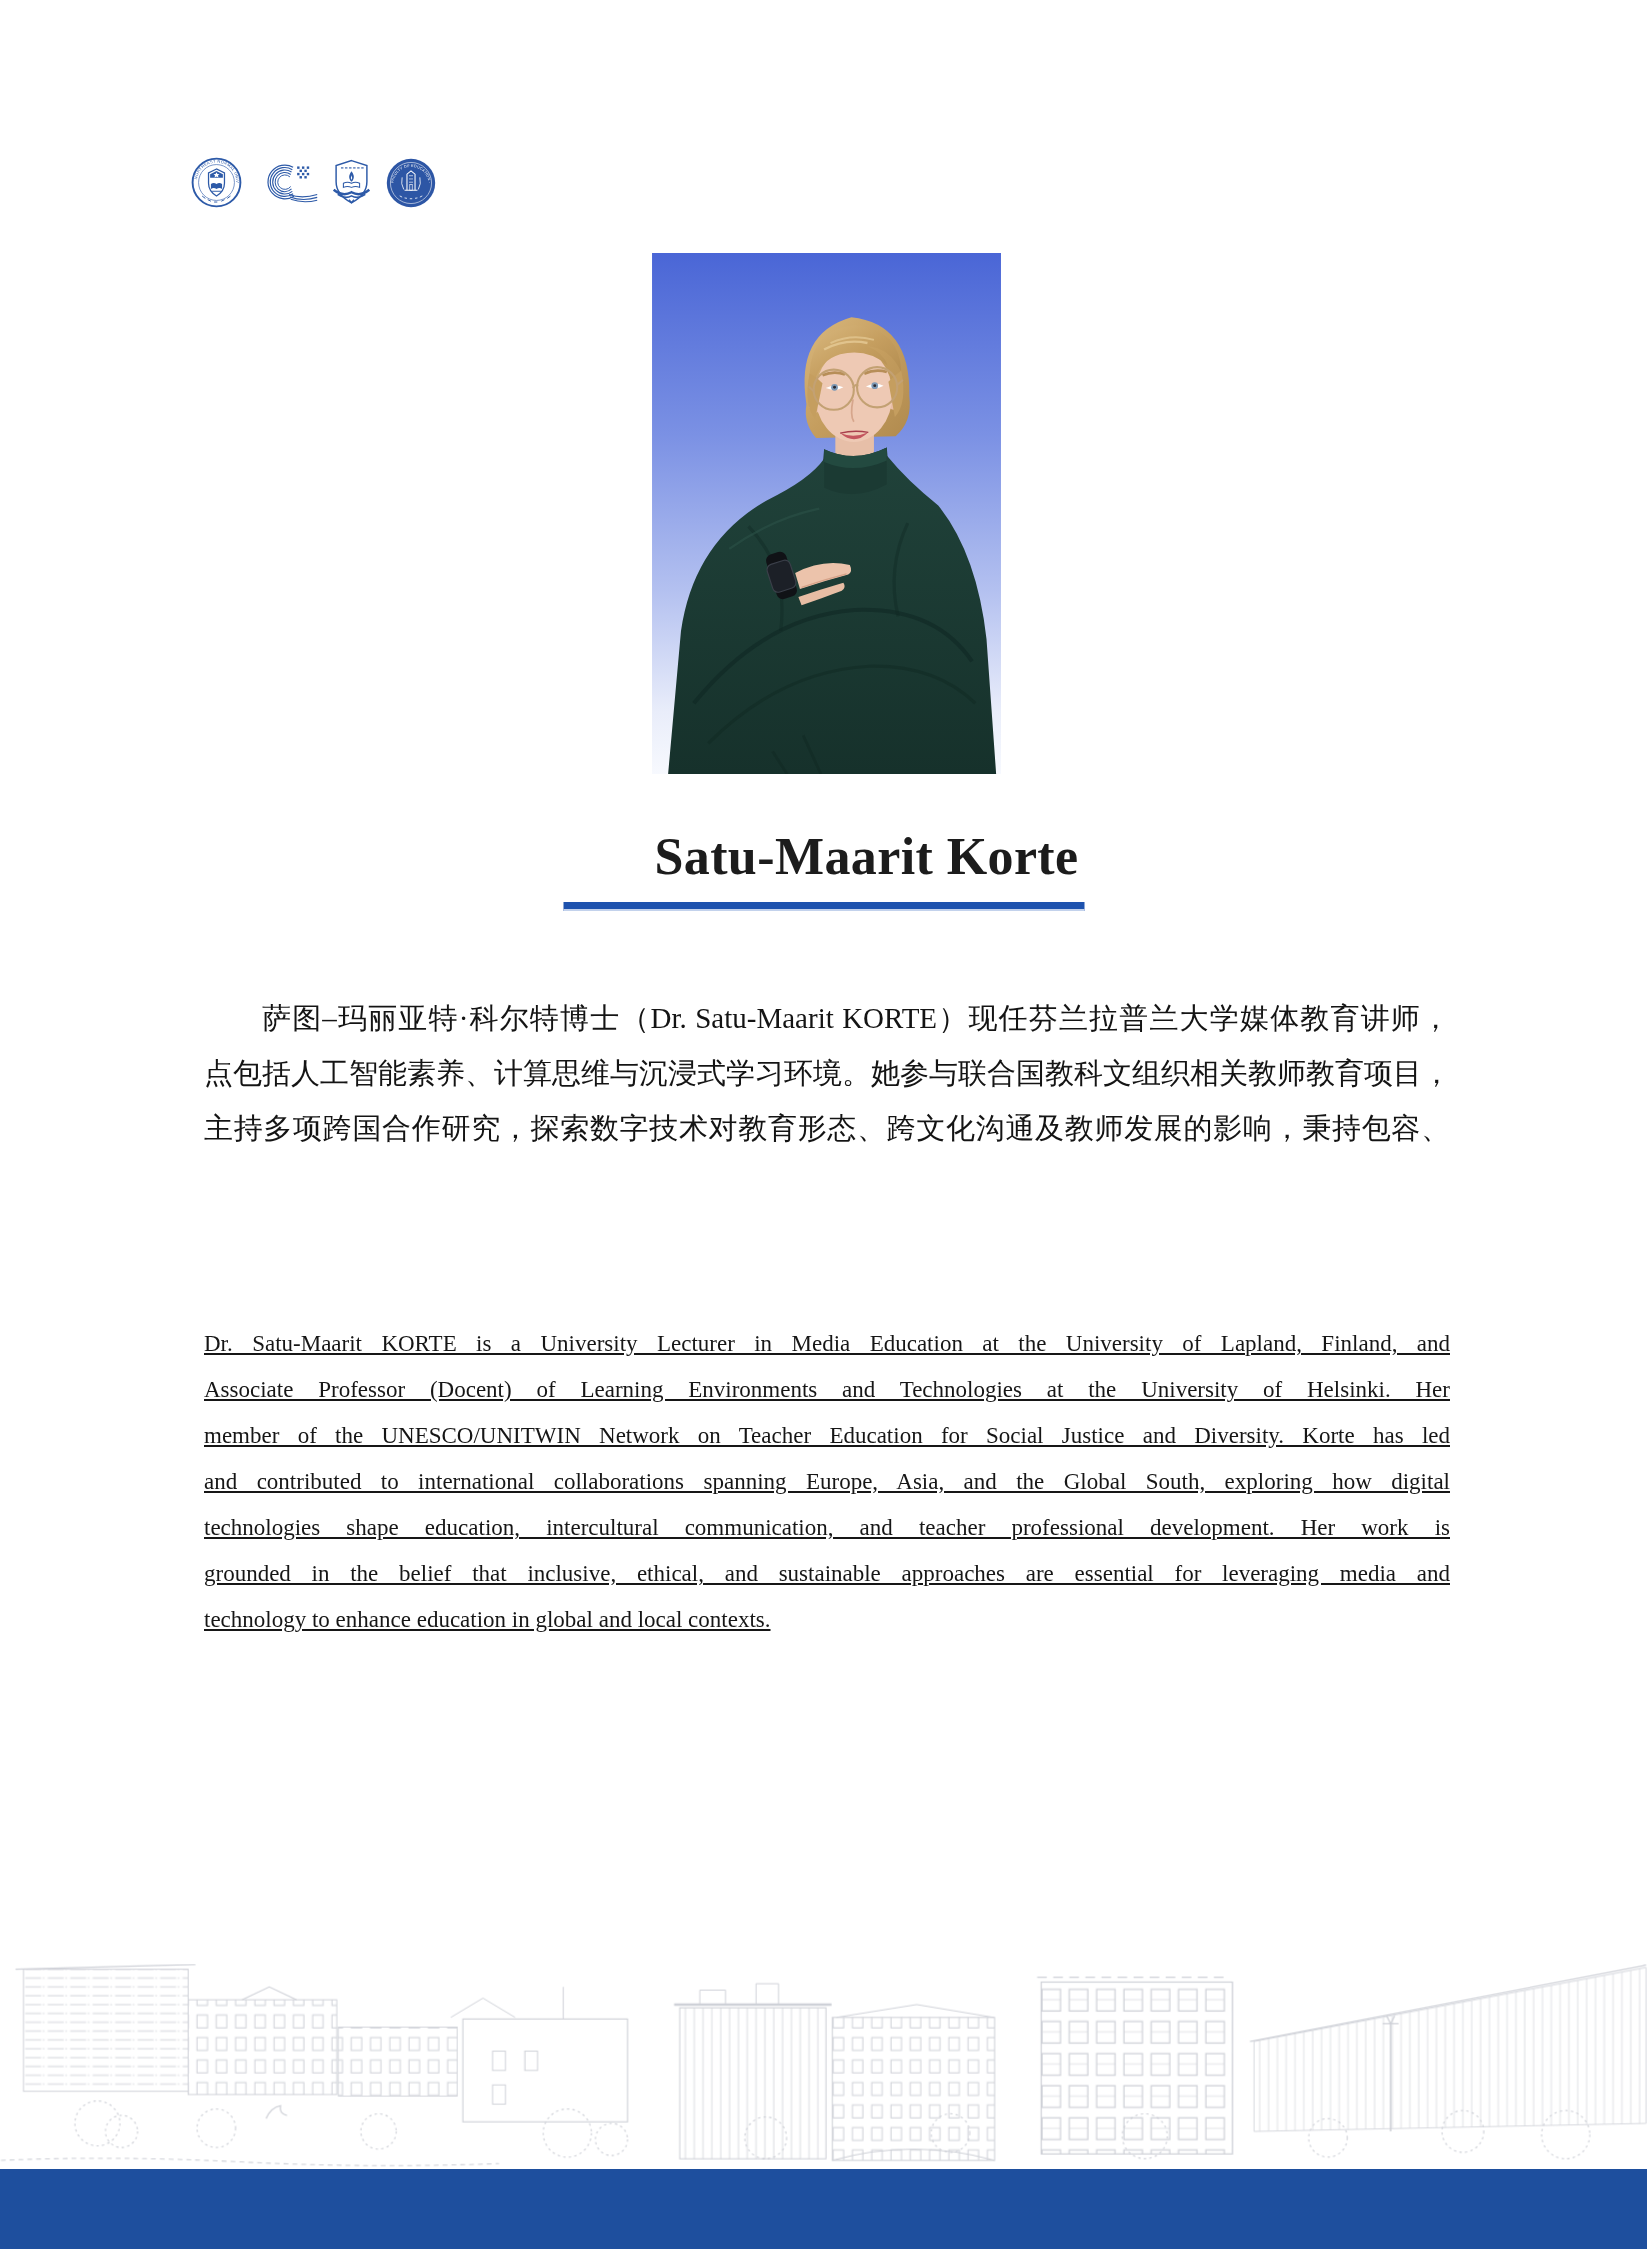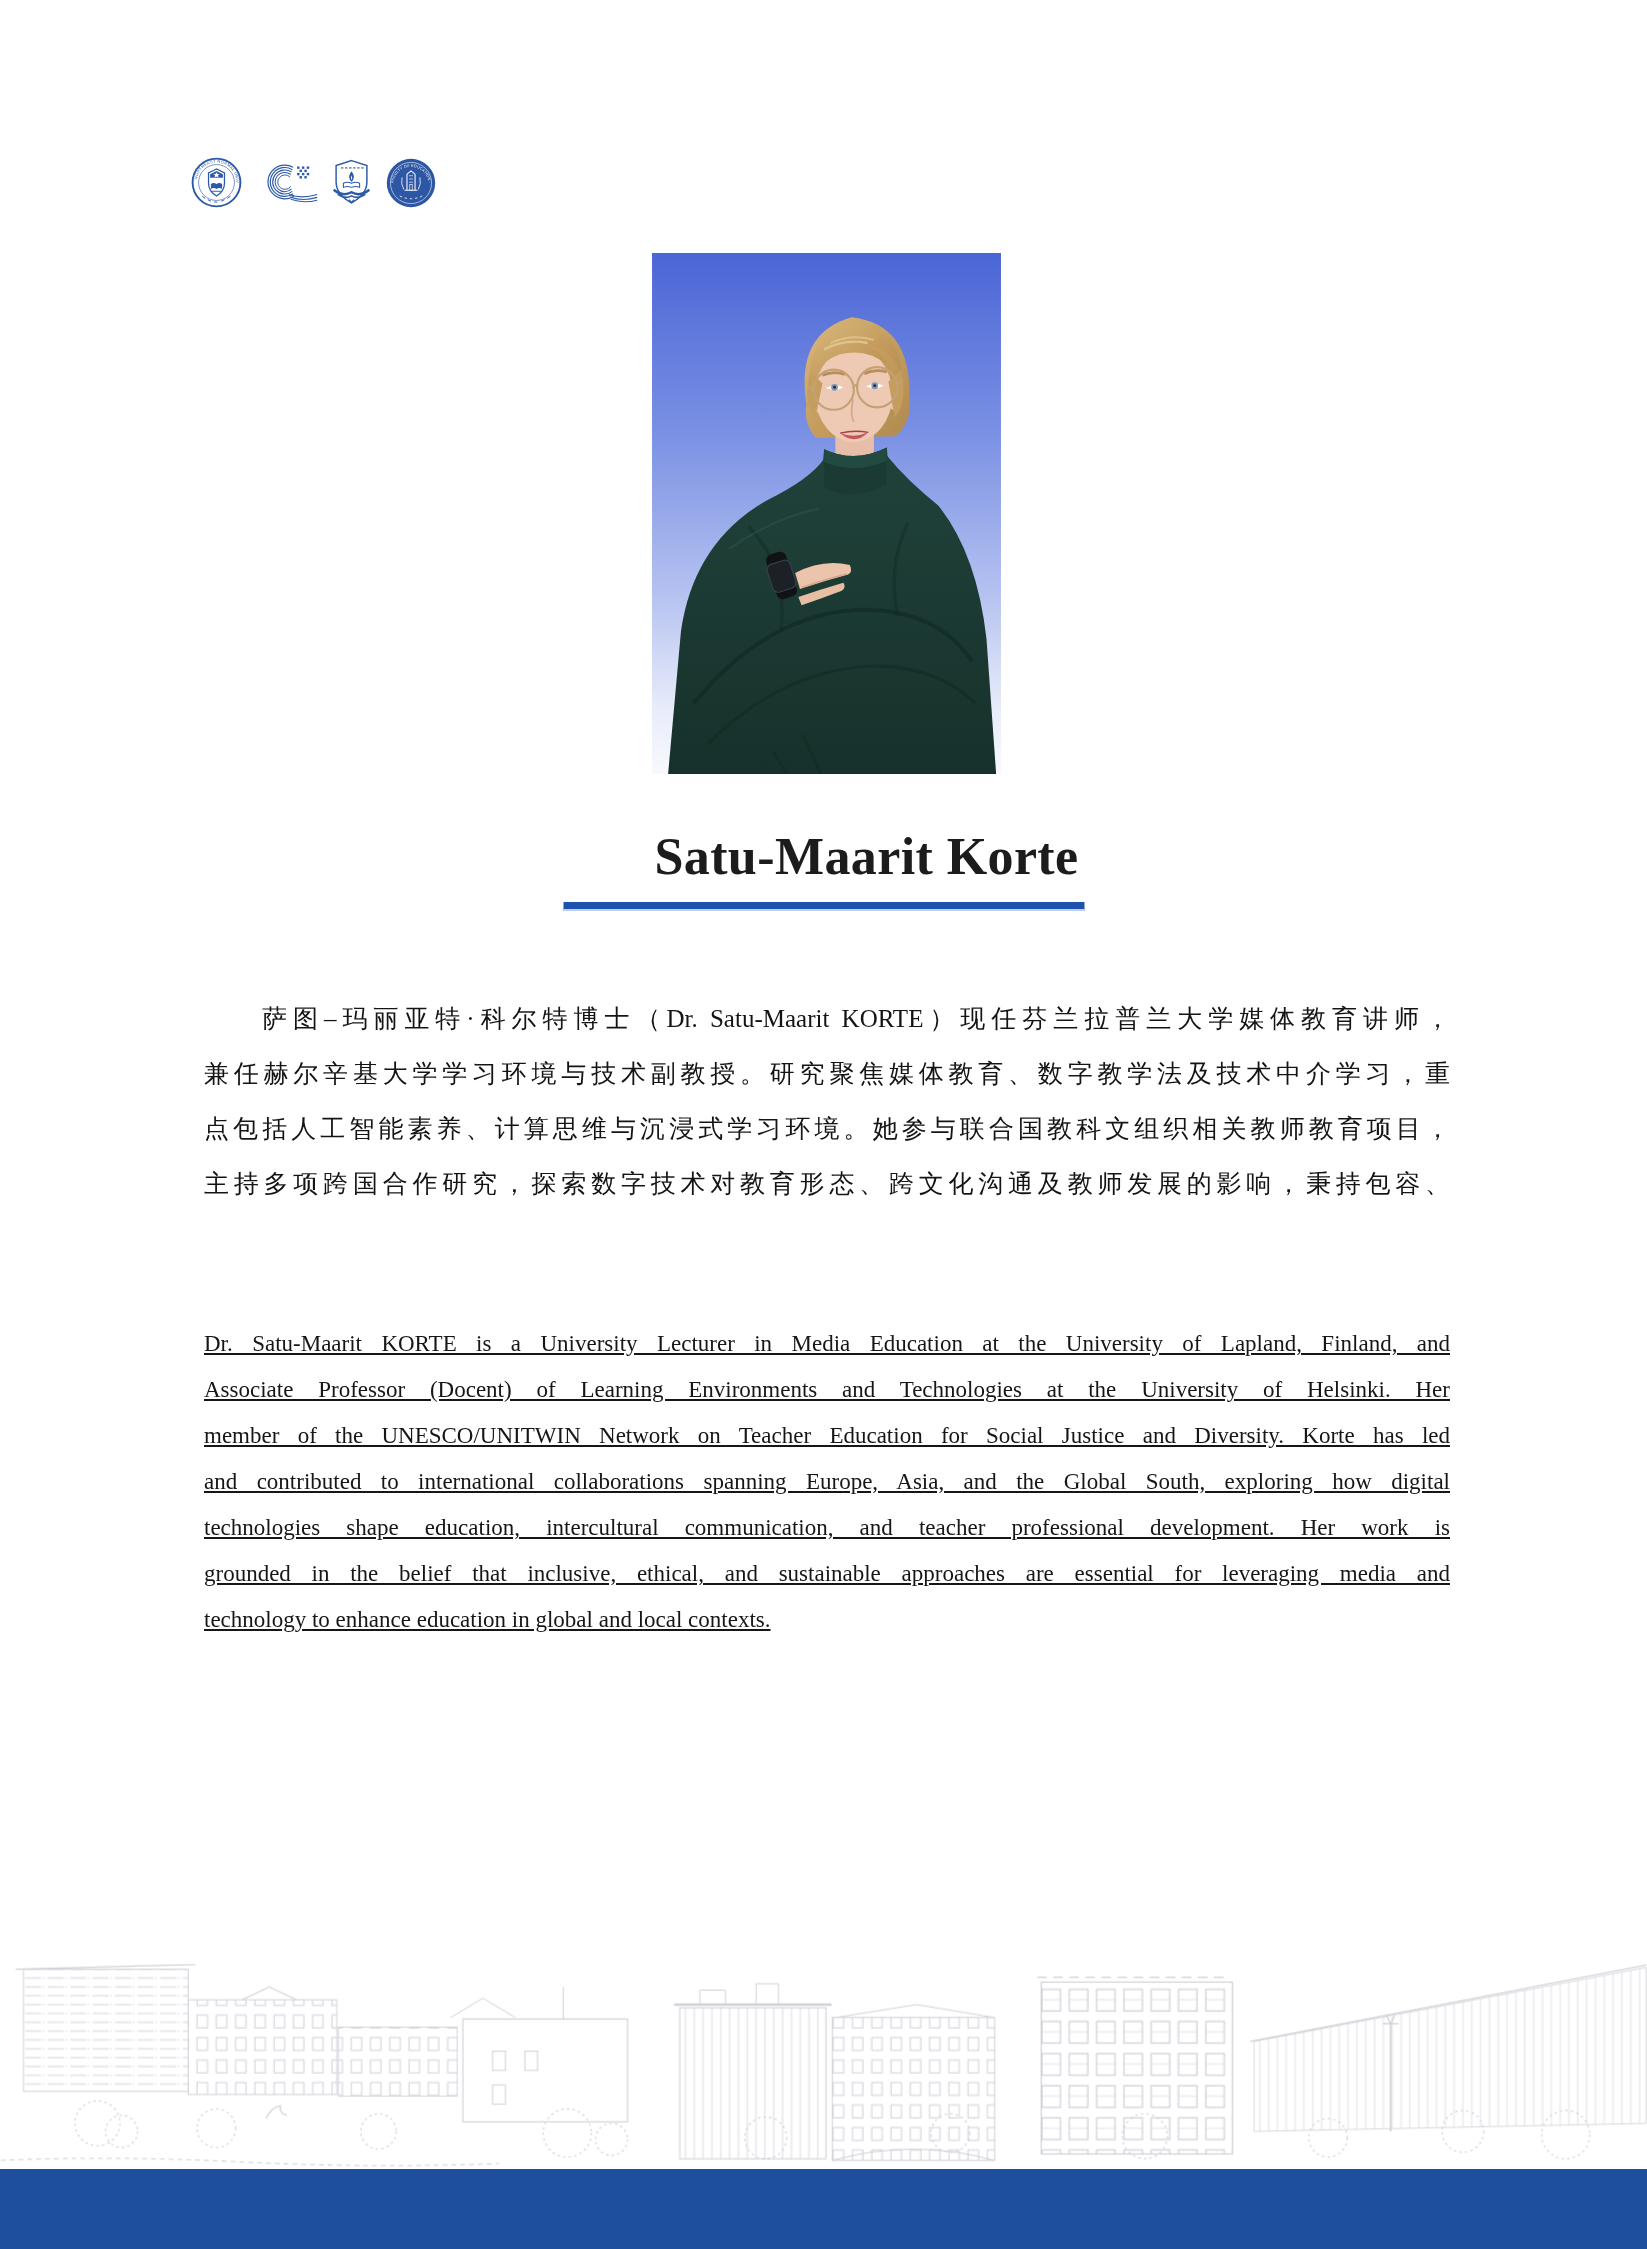--- a/index.html
+++ b/index.html
@@ -19,21 +19,21 @@
     position:absolute;left:0;top:829px;width:100%;text-align:center;
     font-size:52px;font-weight:700;color:#1c1c1c;letter-spacing:0.4px;line-height:56px;padding-left:43px;
   }
   .title-underline{
     position:absolute;left:50%;top:902px;transform:translateX(-50%);
     width:521px;height:7.2px;background:#1e52ae;border-bottom:2.4px solid #c3d2ec;
   }
   
   .zh-para{position:absolute;left:204px;top:991px;width:1246px;}
   .zh-line{
-    display:block;height:55px;line-height:55px;font-size:25px;color:#141414;
+    display:block;height:55px;line-height:55px;font-size:29px;color:#141414;
     text-align:justify;text-align-last:justify;white-space:nowrap;
   }
   .zh-line.first{padding-left:58px;width:1188px;}
   .zh-line.last{text-align-last:left;}
   
   .en-para{position:absolute;left:204px;top:1321px;width:1246px;}
   .en-line{
     display:block;height:46px;line-height:46px;font-size:23px;color:#161616;
     text-align:justify;text-align-last:justify;white-space:nowrap;text-decoration:underline;
   }
@@ -229,21 +229,20 @@
         <rect x="146" y="384" width="30" height="36" rx="7" transform="rotate(-18 161 402)" fill="#1c2027" stroke="#3a3f49" stroke-width="1.5"></rect>
       </g>
     </svg>
   </div>
 
   <div class="title">Satu-Maarit Korte</div>
   <div class="title-underline"></div>
 
   <div class="zh-para">
     <span class="zh-line first">萨图–玛丽亚特·科尔特博士（Dr. Satu-Maarit KORTE）现任芬兰拉普兰大学媒体教育讲师，</span>
-    <span class="zh-line">兼任赫尔辛基大学学习环境与技术副教授。研究聚焦媒体教育、数字教学法及技术中介学习，重</span>
     <span class="zh-line">点包括人工智能素养、计算思维与沉浸式学习环境。她参与联合国教科文组织相关教师教育项目，</span>
     <span class="zh-line">主持多项跨国合作研究，探索数字技术对教育形态、跨文化沟通及教师发展的影响，秉持包容、</span>
   </div>
 
   <div class="en-para">
     <span class="en-line">Dr. Satu-Maarit KORTE is a University Lecturer in Media Education at the University of Lapland, Finland, and</span>
     <span class="en-line">Associate Professor (Docent) of Learning Environments and Technologies at the University of Helsinki. Her</span>
     <span class="en-line">member of the UNESCO/UNITWIN Network on Teacher Education for Social Justice and Diversity. Korte has led</span>
     <span class="en-line">and contributed to international collaborations spanning Europe, Asia, and the Global South, exploring how digital</span>
     <span class="en-line">technologies shape education, intercultural communication, and teacher professional development. Her work is</span>

